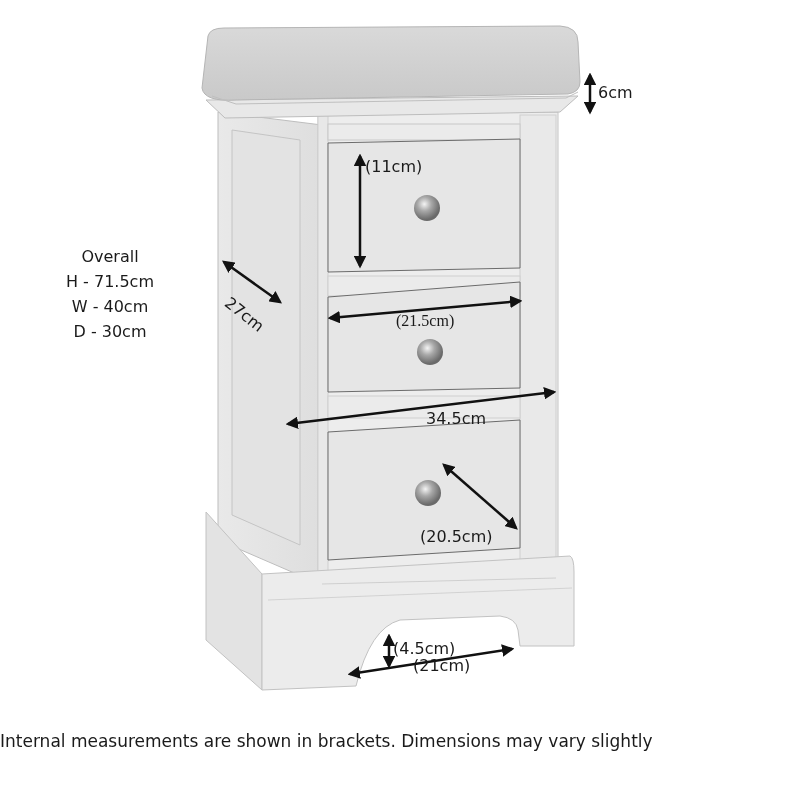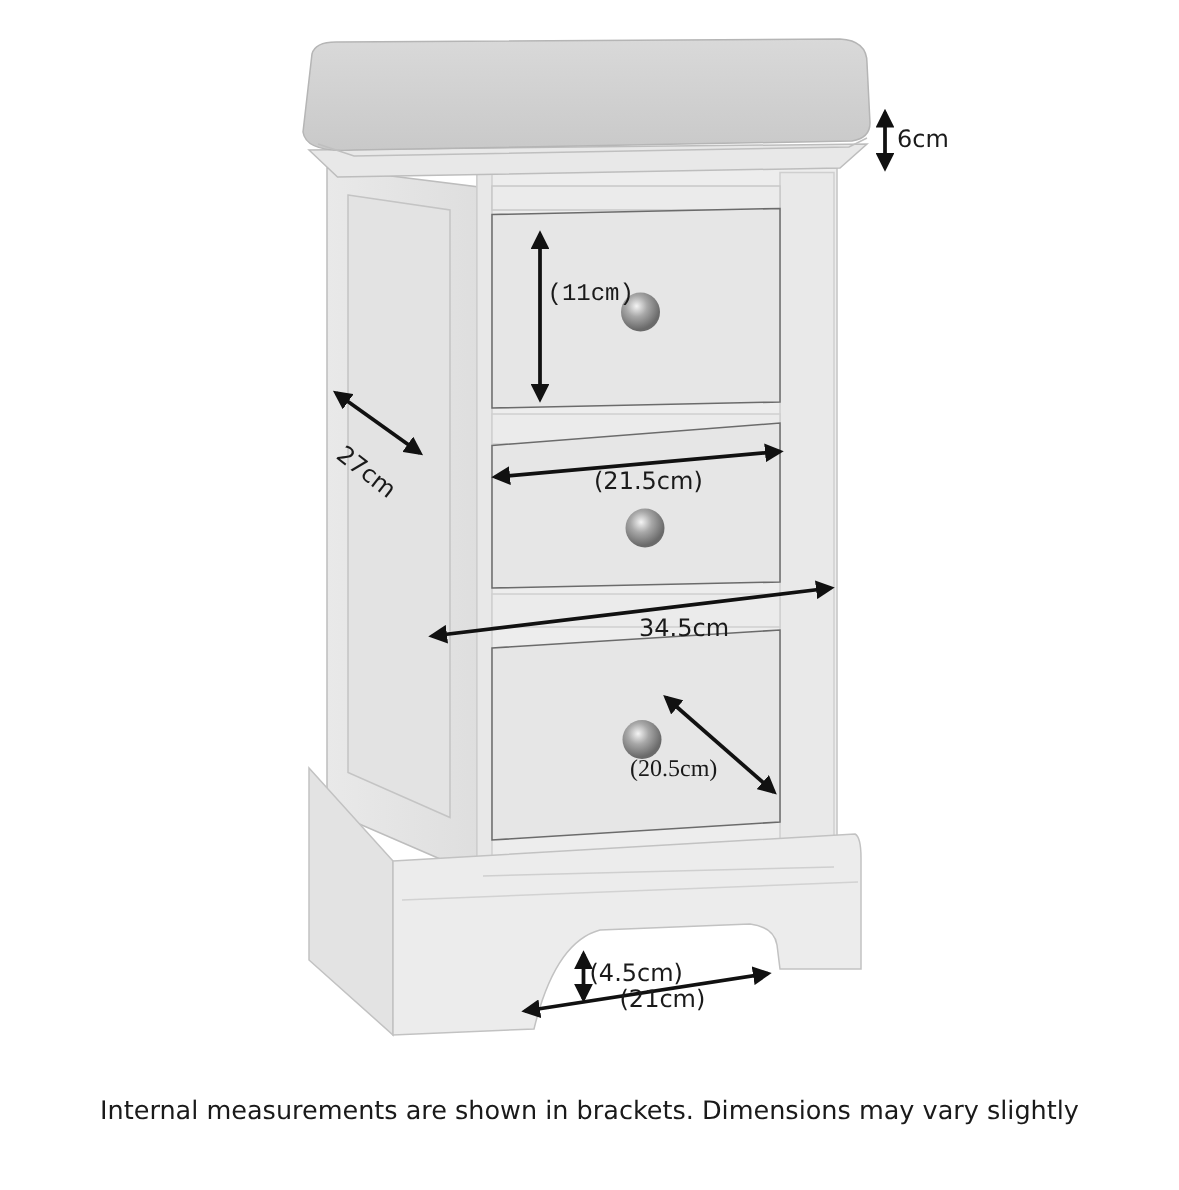--- a/index.html
+++ b/index.html
@@ -3,21 +3,21 @@
   <meta charset="utf-8">
   <style>
     html, body { margin: 0; padding: 0; background: #ffffff; }
     body { width: 786px; height: 793px; position: relative; overflow: hidden;
            font-family: "DejaVu Sans", "Liberation Sans", sans-serif; color: #1a1a1a; }
     #stage { position: absolute; left: 0; top: 0; width: 786px; height: 793px; }
     .lbl { position: absolute; font-size: 16px; line-height: 18px; white-space: nowrap; color: #1a1a1a; }
     .overall { position: absolute; left: 48px; top: 244px; width: 124px; text-align: center;
                font-size: 16px; line-height: 25px; color: #1a1a1a; }
     .overall div { white-space: nowrap; }
-    .note { position: absolute; left: 0; top: 728px; width: 786px; text-align: center;
+    .note { position: absolute; left: 0; top: 728px; width: 786px; 
             font-size: 17px; line-height: 27px; color: #1a1a1a; }
     .note div { white-space: nowrap; }
   </style>
 </head>
 <body>
 
 <div id="stage">
 
   <svg width="786" height="793" viewBox="0 0 786 793" style="position:absolute;left:0;top:0">
     <defs>
@@ -87,25 +87,31 @@
       <line x1="224" y1="262" x2="280" y2="302" marker-start="url(#ah)" marker-end="url(#ah)"></line>
       <line x1="330" y1="318" x2="520" y2="301" marker-start="url(#ah)" marker-end="url(#ah)"></line>
       <line x1="288" y1="424" x2="554" y2="392" marker-start="url(#ah)" marker-end="url(#ah)"></line>
       <line x1="444" y1="465" x2="516" y2="528" marker-start="url(#ah)" marker-end="url(#ah)"></line>
       <line x1="389" y1="636" x2="389" y2="666" marker-start="url(#ah)" marker-end="url(#ah)"></line>
       <line x1="350" y1="674" x2="512" y2="649" marker-start="url(#ah)" marker-end="url(#ah)"></line>
     </g>
   </svg>
 
   <span class="lbl" style="left:598px;top:84px;">6cm</span>
-  <span class="lbl" style="left:365px;top:187px;font-family:Liberation Mono, monospace;">(11cm)</span>
+  <span class="lbl" style="left:365px;top:158px;">(11cm)</span>
   <span class="lbl" style="left:232px;top:294px;transform:rotate(38deg);transform-origin:left top;">27cm</span>
-  <span class="lbl" style="left:396px;top:312px;">(21.5cm)</span>
+  <span class="lbl" style="left:396px;top:312px;font-family:Liberation Serif, serif;">(21.5cm)</span>
   <span class="lbl" style="left:426px;top:410px;">34.5cm</span>
-  <span class="lbl" style="left:420px;top:504px;font-family:Liberation Serif, serif;">(20.5cm)</span>
+  <span class="lbl" style="left:420px;top:528px;">(20.5cm)</span>
   <span class="lbl" style="left:393px;top:640px;">(4.5cm)</span>
   <span class="lbl" style="left:413px;top:657px;">(21cm)</span>
 
+  <div class="overall">
+    <div>Overall</div>
+    <div>H - 71.5cm</div>
+    <div>W - 40cm</div>
+    <div>D - 30cm</div>
+  </div>
 
   <div class="note">
     <div>Internal measurements are shown in brackets. Dimensions may vary slightly</div>
   </div>
 </div>
 
 </body></html>

